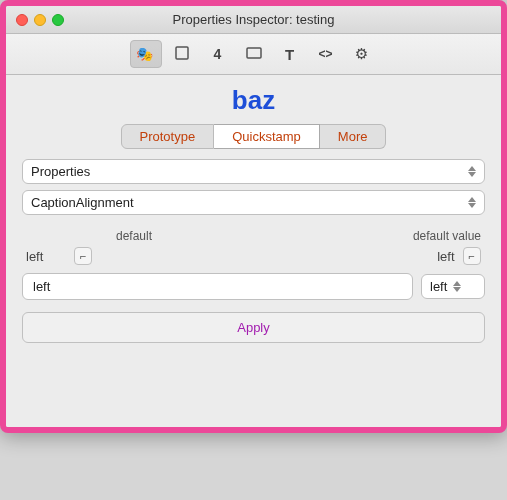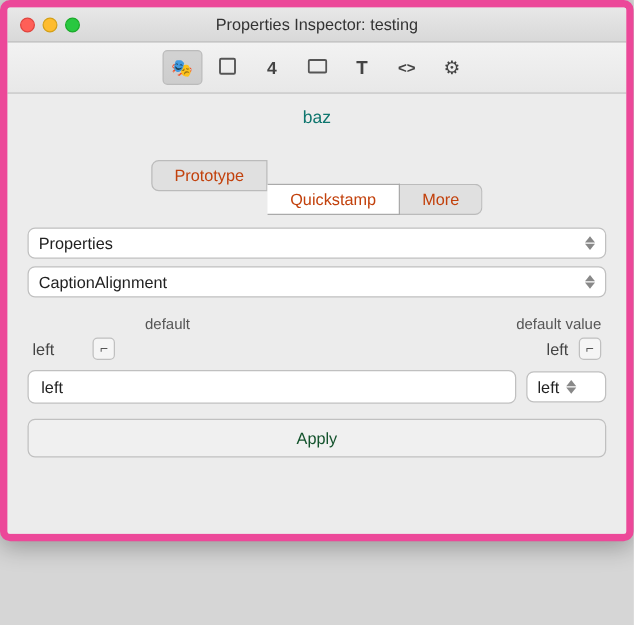--- a/index.html
+++ b/index.html
@@ -93,23 +93,23 @@
       flex: 1;
       display: flex;
       flex-direction: column;
       padding: 0 16px 16px 16px;
       background: #ececec;
       overflow: hidden;
     }
 
     .object-name {
       text-align: center;
-      font-size: 14px;
-      font-weight: 400;
-      color: #0f766e;
+      font-size: 26px;
+      font-weight: 700;
+      color: #1d4ed8;
       padding: 10px 0 8px 0;
     }
 
     .tab-bar {
       display: flex;
       align-items: center;
       justify-content: center;
       gap: 0;
       margin-bottom: 10px;
     }
@@ -132,21 +132,20 @@
     }
 
     .tab.active {
       background: #fff;
       border-color: #aaa;
       font-weight: 500;
     }
 
     .tab:not(:first-child) {
       border-left: none;
-      margin-top: 38px;
     }
 
     .search-row {
       display: flex;
       align-items: center;
       background: #fff;
       border: 1px solid #c0c0c0;
       border-radius: 6px;
       padding: 3px 8px;
       margin-bottom: 8px;
@@ -297,21 +296,21 @@
       color: #222;
     }
 
     .apply-btn {
       width: 100%;
       background: #f0f0f0;
       border: 1px solid #c0c0c0;
       border-radius: 6px;
       padding: 7px;
       font-size: 13px;
-      color: #14532d;
+      color: #a21caf;
       cursor: pointer;
       text-align: center;
       margin-top: 8px;
     }
 
     .corner-icon {
       font-size: 11px;
       color: #555;
     }
   </style>

